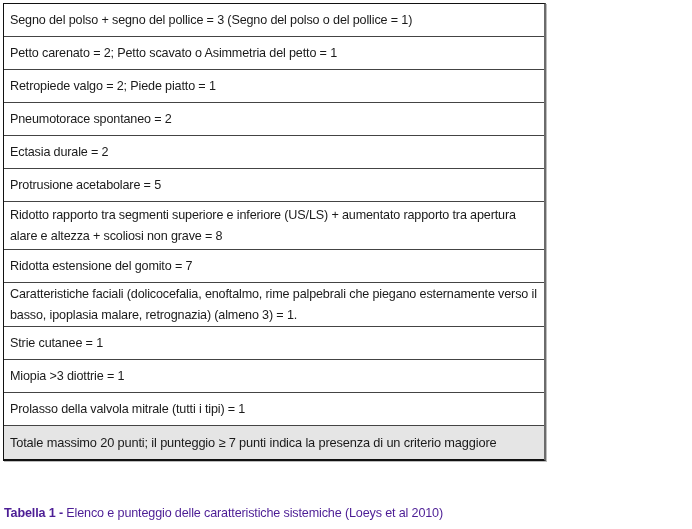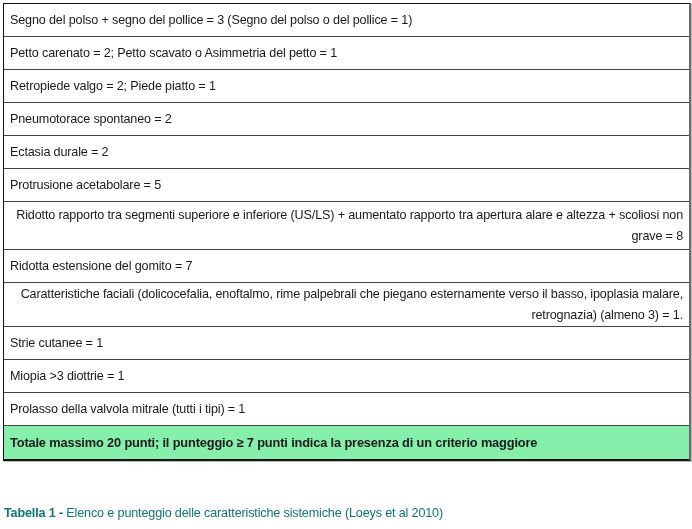--- a/index.html
+++ b/index.html
@@ -12,26 +12,25 @@
       height: 529px;
       position: relative;
       overflow: hidden;
       font-family: "Liberation Sans", "DejaVu Sans", sans-serif;
       color: #1a1a1a;
     }
     .table-wrap {
       position: absolute;
       left: 3px;
       top: 3px;
-      width: 688px;
+      width: 543px;
       border: 1px solid #111111;
       border-right: 2px solid #6b6b6b;
       box-sizing: border-box;
       box-shadow: 1px 1px 0 #bdbdbd;
-      text-align: right;
     }
     .row {
       border-bottom: 1px solid #444444;
       padding: 0 6px;
       box-sizing: border-box;
       display: flex;
       align-items: center;
       font-size: 12.6px;
       line-height: 21px;
       letter-spacing: -0.15px;
@@ -41,36 +40,36 @@
     .row.tall {
       height: 48px;
       white-space: normal;
       align-items: center;
     }
     .row.tall2 {
       height: 44px;
       white-space: normal;
     }
     .row.total {
-      background: #86efac;
-      font-weight: bold;
+      background: #e5e5e5;
+      font-weight: normal;
       border-bottom: 1px solid #111111;
       height: 34px;
       font-size: 12.8px;
     }
     .row .cell-text {
       display: block;
     }
     .caption {
       position: absolute;
       left: 4px;
       top: 506px;
       font-size: 12.6px;
       letter-spacing: -0.15px;
-      color: #0f766e;
+      color: #4c1d95;
       white-space: nowrap;
     }
     .caption .label {
       font-weight: bold;
     }
   </style>
 </head>
 <body>
 
 <div class="table-wrap">

